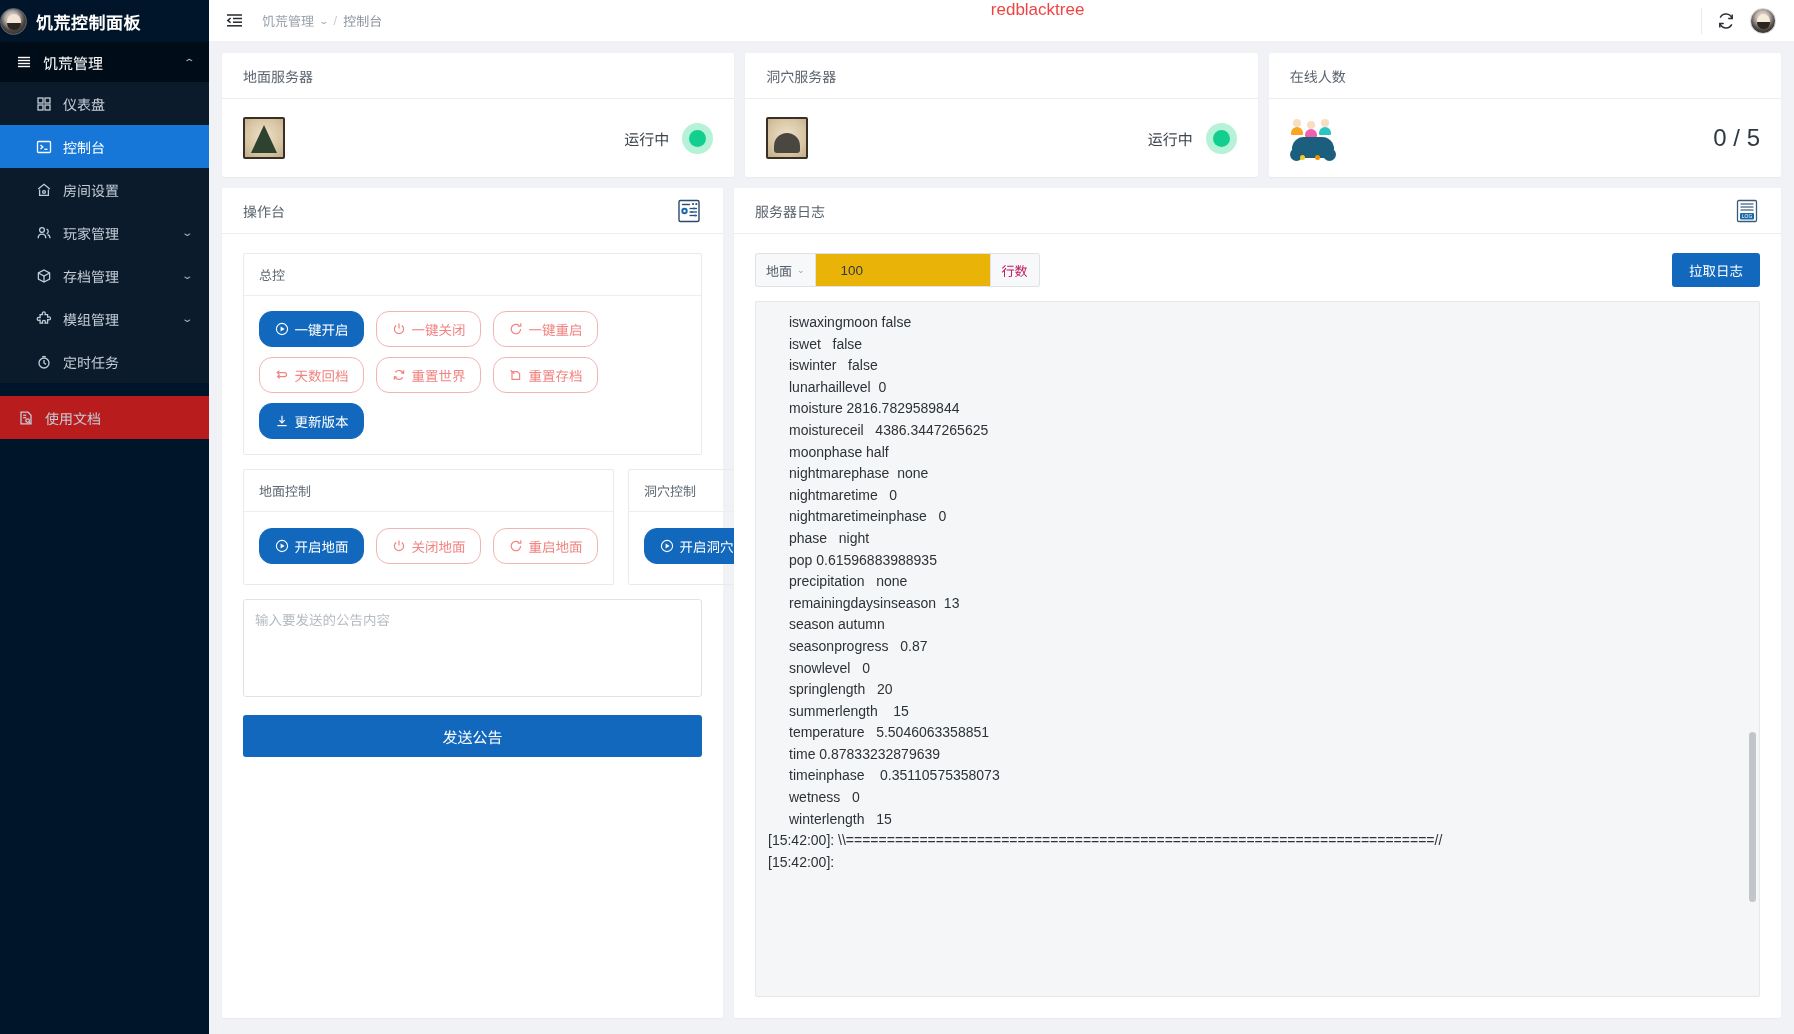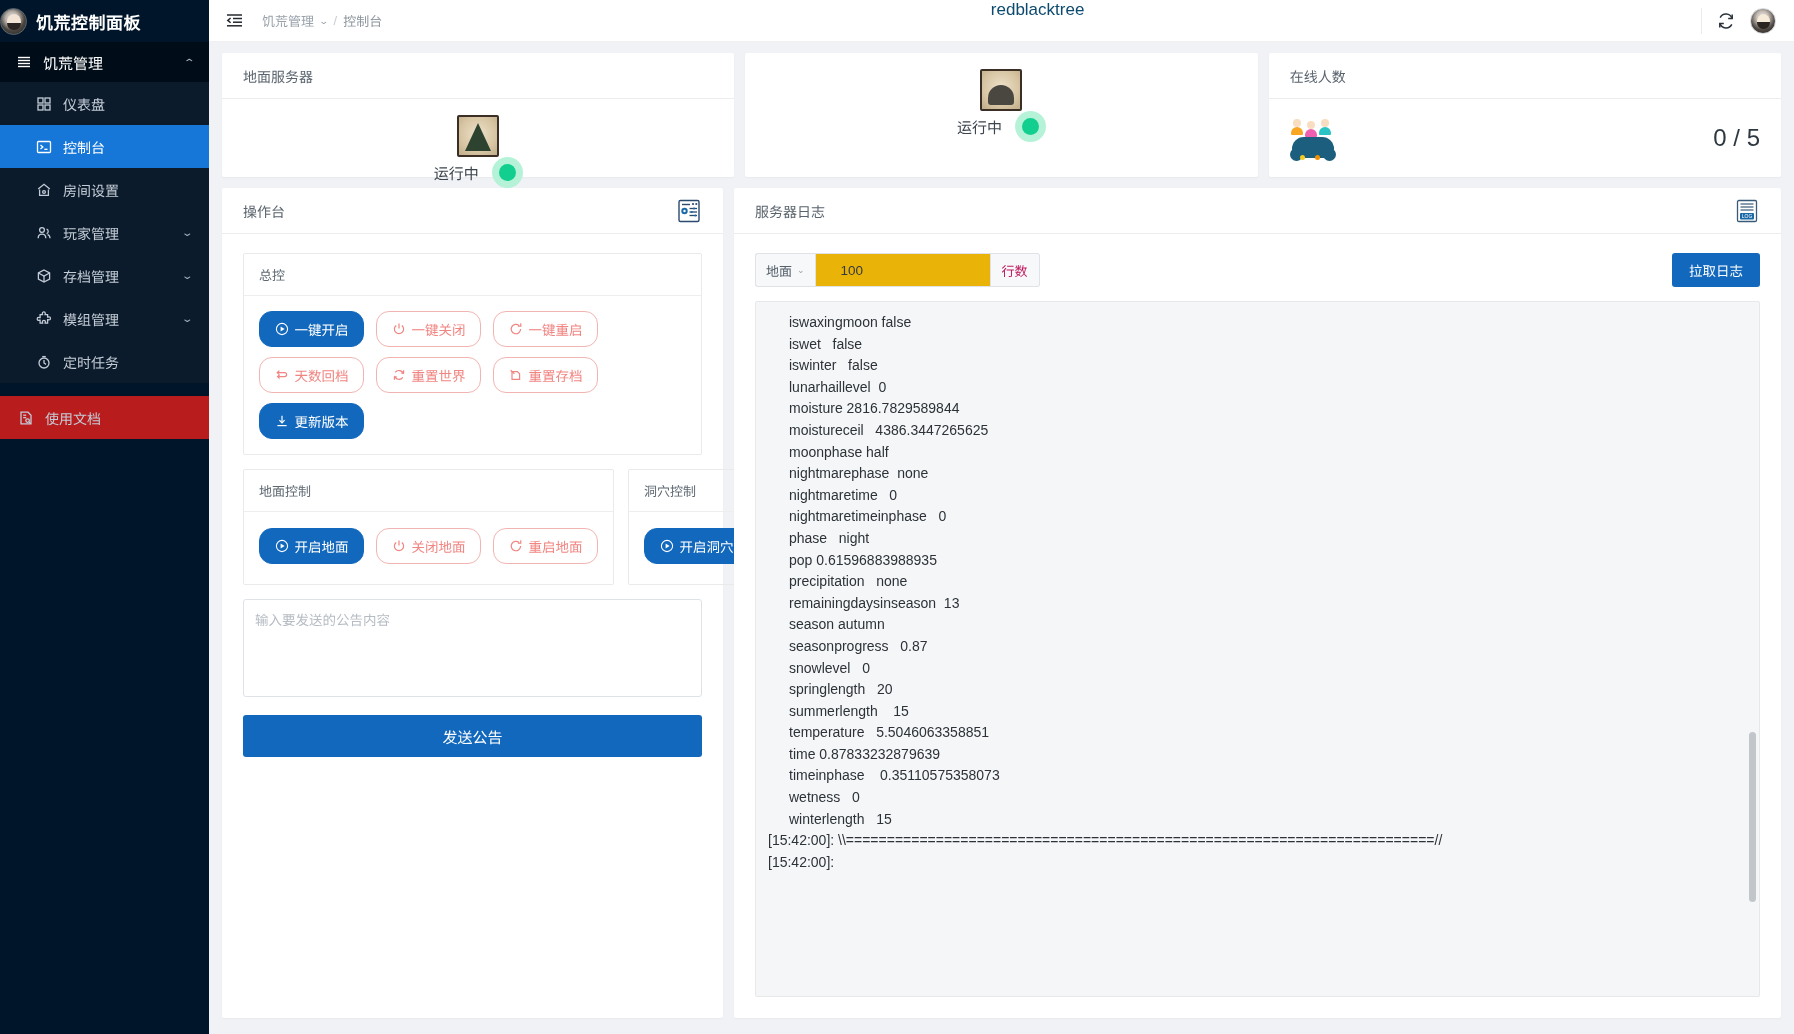--- a/index.html
+++ b/index.html
@@ -76,21 +76,21 @@
     border-bottom: 1px solid #f0f0f0;
   }
   .collapse-btn { width: 17px; height: 17px; cursor: pointer; color: #222; }
   .breadcrumb { display: flex; align-items: center; gap: 6px; margin-left: 19px; font-size: 13px; color: #9aa2ab; }
   .bc-item { color: #9aa2ab; }
   .bc-item.cur { color: #8c949d; }
   .bc-sep { color: #c8cdd3; }
   .bc-caret { font-size: 9px; color: #9aa2ab; transform: scaleX(1.4); }
   .topbar-title {
     position: absolute; left: 0; right: 8px; text-align: center;
-    font-size: 17px; color: #0c4a6e; pointer-events: none; font-weight: 500;
+    font-size: 17px; color: #ef4444; pointer-events: none; font-weight: 500;
   }
   .topbar-title-wrap { flex: 1; position: relative; height: 42px; }
   .topbar-right { display: flex; align-items: center; gap: 14px; }
   .vdiv { width: 1px; height: 26px; background: #e9ecef; }
   .refresh-btn { width: 20px; height: 20px; cursor: pointer; color: #2b3138; }
   .user-avatar {
     width: 26px; height: 26px; border-radius: 50%;
     background: radial-gradient(circle at 48% 35%, #efe9e2 0%, #c5bdb5 30%, #4f4843 62%, #1e1b19 100%);
     position: relative; overflow: hidden; cursor: pointer; border: 1px solid #d6d9dd;
   }
@@ -104,21 +104,21 @@
   .cards-row { display: flex; gap: 11px; margin-bottom: 11px; }
   .card { background: #fff; border-radius: 2px; box-shadow: 0 1px 2px rgba(0,0,0,.04); }
   .card-head {
     height: 46px; display: flex; align-items: center; justify-content: space-between;
     padding: 0 21px; border-bottom: 1px solid #ededed;
   }
   .card-title { font-size: 14px; color: #5a646e; }
   .card-body { padding: 19px 21px; }
 
   .status-card { flex: 1 1 0; min-width: 0; }
-  .status-body { display: flex; align-items: center; justify-content: space-between; padding: 16px 21px; height: 78px; flex-direction: column; }
+  .status-body { display: flex; align-items: center; justify-content: space-between; padding: 16px 21px; height: 78px; }
   .thumb {
     width: 42px; height: 42px; border: 2px solid #3b2f25; border-radius: 2px;
     background: radial-gradient(circle at 50% 45%, #efe2cc 0%, #d8c6a4 60%, #c0ad8a 100%);
     position: relative; overflow: hidden; flex: 0 0 42px;
   }
   .thumb.forest::after {
     content: ""; position: absolute; left: 50%; top: 6px; transform: translateX(-50%);
     width: 0; height: 0; border-left: 13px solid transparent; border-right: 13px solid transparent;
     border-bottom: 28px solid #2e4230;
   }
@@ -402,20 +402,23 @@
             <div class="status-right">
               <span class="status-text">运行中</span>
               <span class="status-dot-halo">
                 <span class="status-dot"></span>
               </span>
             </div>
           </div>
         </div>
 
         <div class="card status-card">
+          <div class="card-head">
+            <span class="card-title">洞穴服务器</span>
+          </div>
           <div class="status-body">
             <span class="thumb cave"></span>
             <div class="status-right">
               <span class="status-text">运行中</span>
               <span class="status-dot-halo">
                 <span class="status-dot"></span>
               </span>
             </div>
           </div>
         </div>

